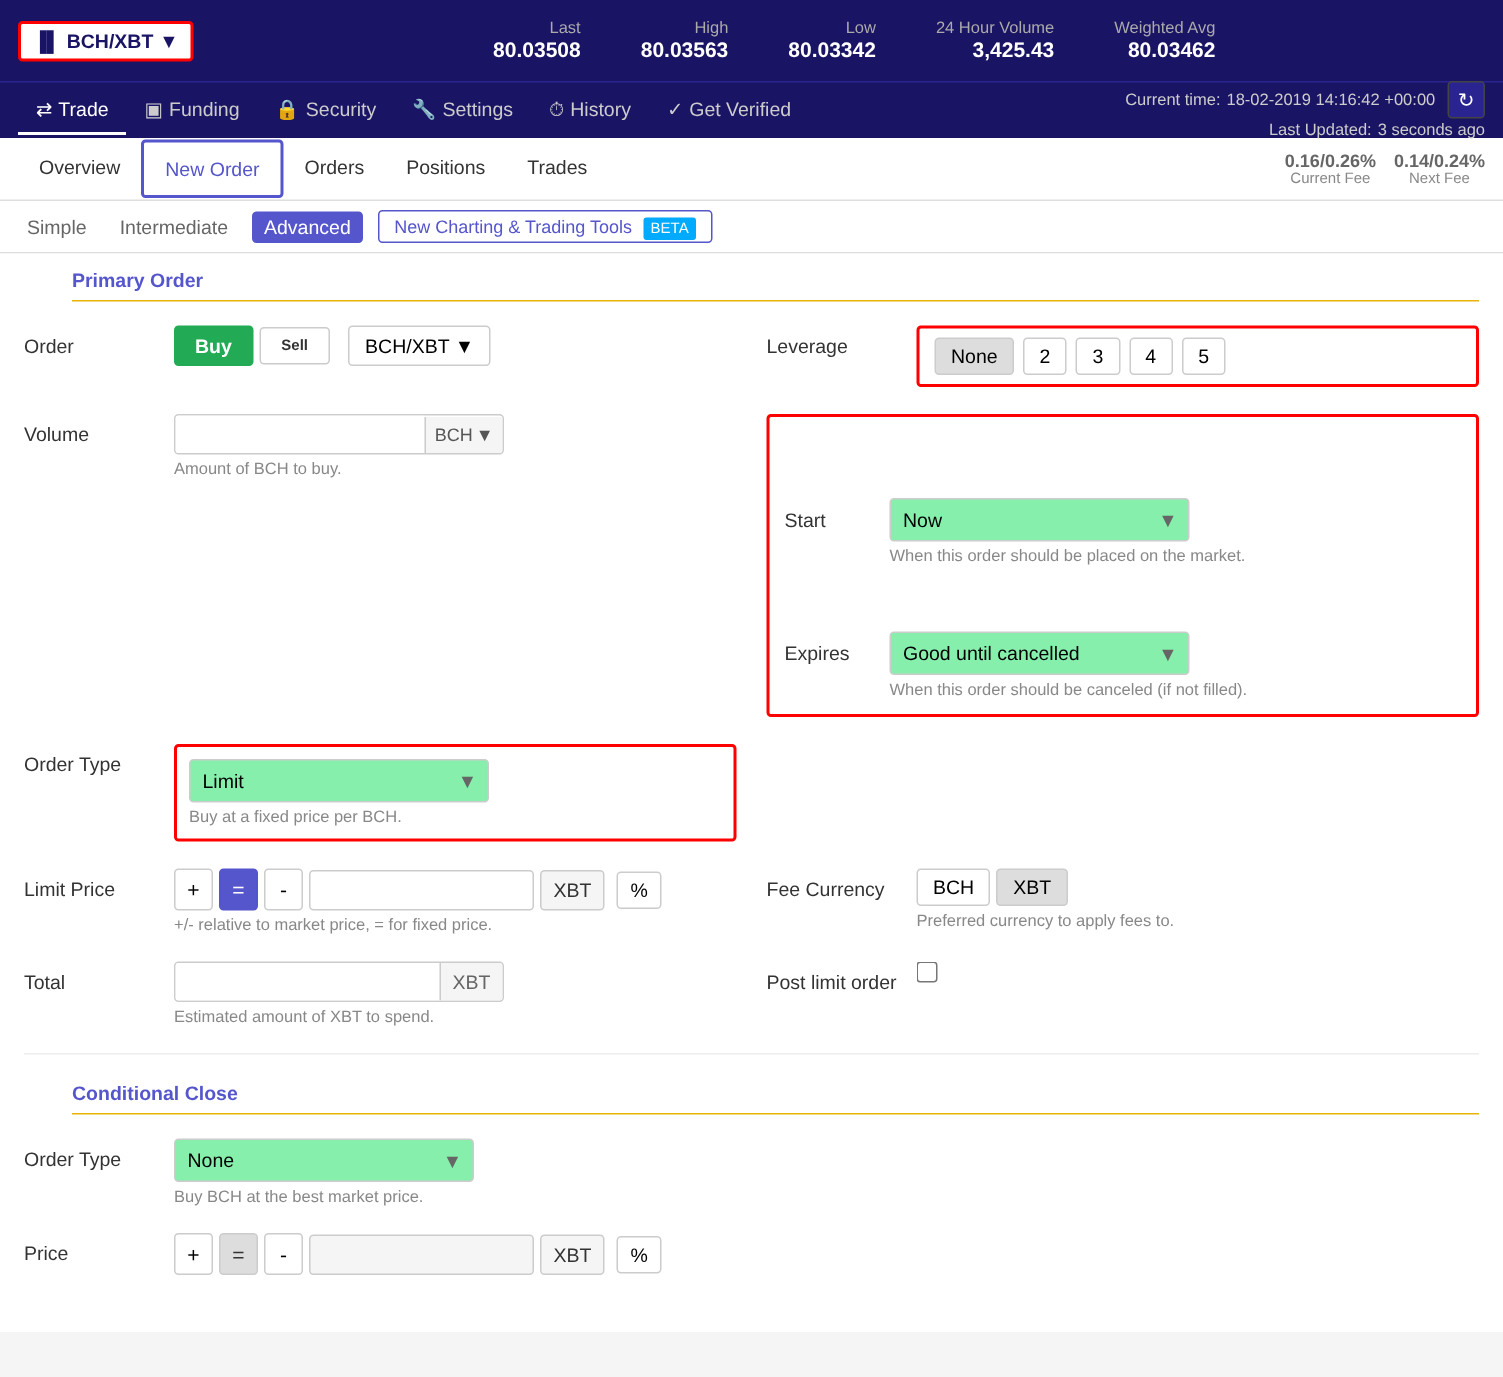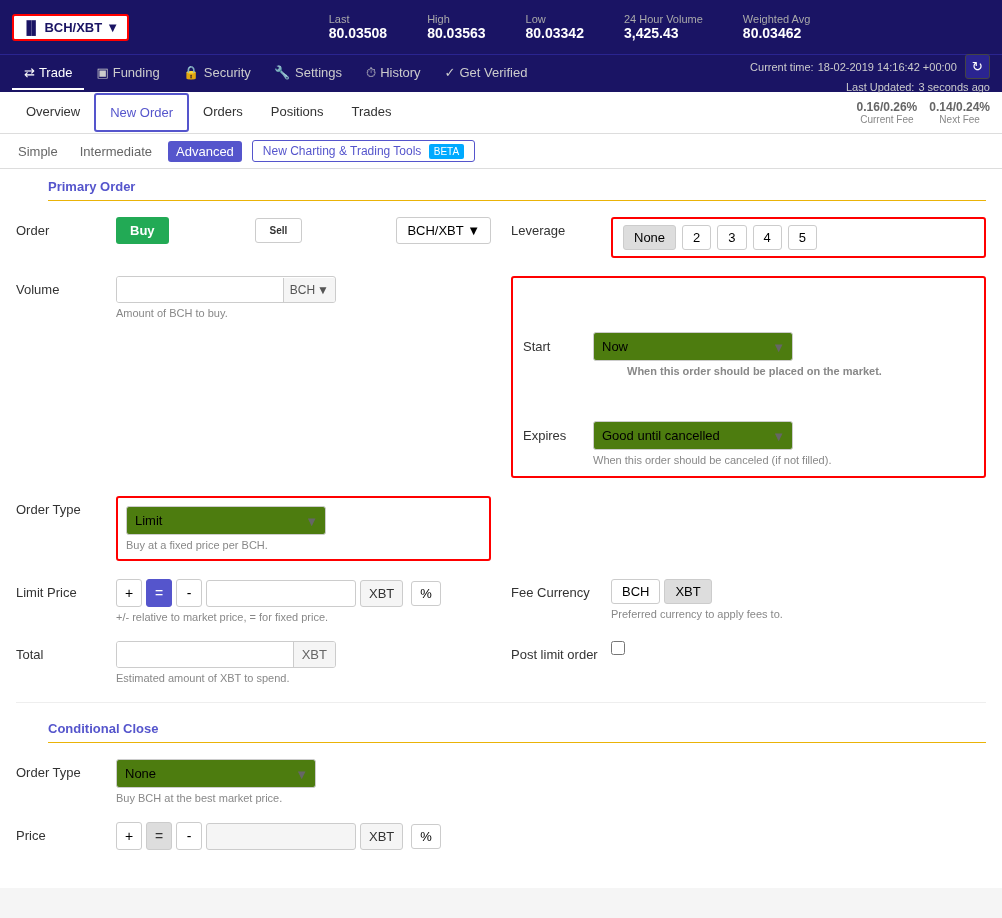--- a/index.html
+++ b/index.html
@@ -27,21 +27,21 @@
       align-items: center;
       gap: 4px;
       margin-right: 20px;
     }
     .top-stats {
       display: flex;
       gap: 40px;
       flex: 1;
       justify-content: center;
     }
-    .stat-item { text-align: left; }
+    .stat-item { text-align: right; }
     .stat-label { font-size: 11px; color: #aaa; }
     .stat-value { font-size: 14px; font-weight: bold; }
 
     
     .nav-bar {
       background: #1a1464;
       border-top: 1px solid #2a2490;
       display: flex;
       align-items: center;
       padding: 0 12px;
@@ -298,21 +298,21 @@
       width: 200px;
     }
     .select-with-arrow select {
       width: 100%;
       appearance: none;
       -webkit-appearance: none;
       border: 1px solid #ccc;
       border-radius: 3px;
       padding: 6px 30px 6px 8px;
       font-size: 13px;
-      background: #4d7c0f;
+      background: #86efac;
       cursor: pointer;
     }
     .select-arrow {
       position: absolute;
       right: 8px;
       top: 50%;
       transform: translateY(-50%);
       pointer-events: none;
       color: #666;
     }
@@ -550,21 +550,21 @@
 <div class="main-content">
 
   <div class="section-header">
     <span class="section-title">Primary Order</span>
   </div>
 
   <div class="form-row">
     <div class="form-left">
       <div class="field-label">Order</div>
       <div class="field-content">
-        <div style="display:flex;align-items:center;gap:4px;justify-content:space-between;">
+        <div style="display:flex;align-items:center;gap:4px;">
           <button class="buy-btn">Buy</button>
           <button class="sell-btn">Sell</button>
           <button class="pair-btn">
             <span>BCH/XBT</span>
             <span> ▼</span>
           </button>
         </div>
       </div>
     </div>
     <div class="form-right">
@@ -599,21 +599,21 @@
       <div class="start-expires-box">
         <div class="start-expires-row">
           <div class="start-expires-label">Start</div>
           <div class="select-with-arrow">
             <select>
               <option>Now</option>
             </select>
             <span class="select-arrow">▼</span>
           </div>
         </div>
-        <div class="field-hint" style="margin-bottom:10px;margin-left:104px;font-weight:bold;">When this order should be placed on the market.</div>
+        <div class="field-hint" style="margin-bottom:10px;margin-left:70px;">When this order should be placed on the market.</div>
         <div class="start-expires-row">
           <div class="start-expires-label">Expires</div>
           <div class="select-with-arrow">
             <select>
               <option>Good until cancelled</option>
             </select>
             <span class="select-arrow">▼</span>
           </div>
         </div>
         <div class="field-hint" style="margin-left:70px;">When this order should be canceled (if not filled).</div>

